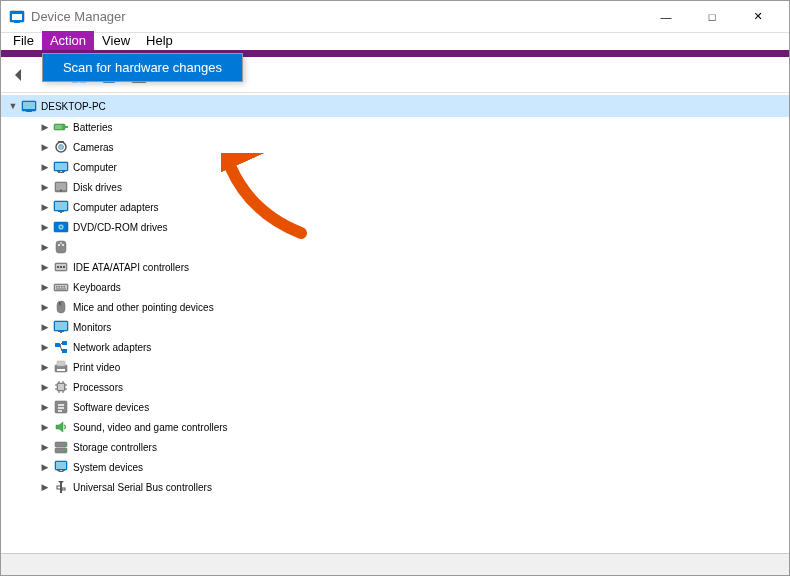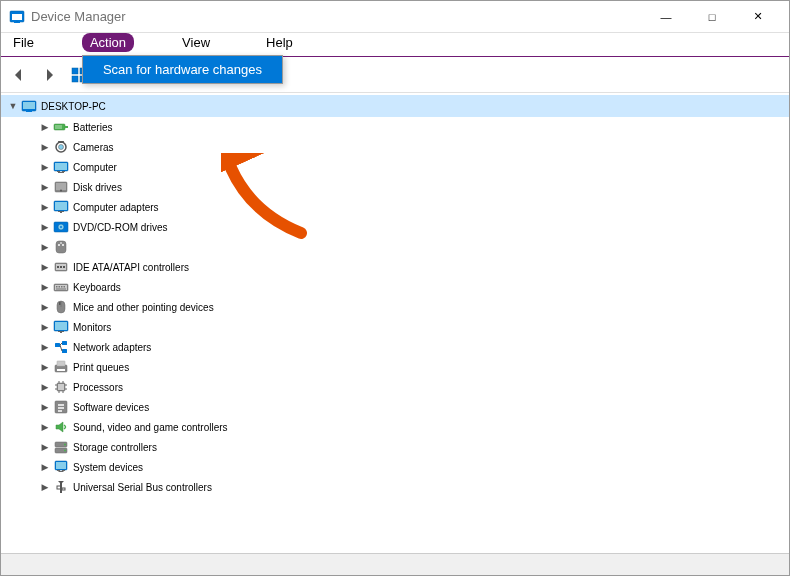--- a/index.html
+++ b/index.html
@@ -60,34 +60,33 @@
       background: transparent;
       border: none;
       color: #000;
     }
 
     
     .menu-bar {
       height: 24px;
       background: #fff;
       display: flex;
-      align-items: flex-start;
+      align-items: flex-end;
       padding: 0 4px;
-      border-bottom: 1px solid #701a75;
-      gap: 40px;
+      border-bottom: 7px solid #701a75;
     }
 
     .menu-item {
       padding: 2px 8px;
       cursor: pointer;
       font-size: 13px;
       color: #000;
       position: relative;
     }
-    .menu-item.active { background: #701a75; color: #fff; border-radius: 8px; }
+    .menu-item.active { background: #a21caf; color: #fff; }
 
     
     .action-dropdown {
       position: absolute;
       top: 22px;
       left: 0;
       background: #fff;
       border: 1px solid #999;
       box-shadow: 2px 2px 6px rgba(0,0,0,0.2);
       z-index: 100;
@@ -496,21 +495,21 @@
 
       <div class="tree-item" style="padding-left: 36px;">
         <span class="tree-toggle">▶</span>
         <span class="tree-icon">
           <svg width="16" height="16" viewBox="0 0 16 16">
             <rect x="2" y="6" width="12" height="7" rx="1" fill="#888" stroke="#666" stroke-width="0.5"></rect>
             <rect x="4" y="2" width="8" height="5" rx="0.5" fill="#ccc" stroke="#aaa" stroke-width="0.5"></rect>
             <rect x="4" y="10" width="8" height="2" fill="#fff"></rect>
           </svg>
         </span>
-        <span class="tree-label">Print queues</span>
+        <span class="tree-label">Print video</span>
       </div>
 
       <div class="tree-item" style="padding-left: 36px;">
         <span class="tree-toggle">▶</span>
         <span class="tree-icon">
           <svg width="16" height="16" viewBox="0 0 16 16">
             <rect x="4" y="4" width="8" height="8" rx="1" fill="#888" stroke="#666" stroke-width="0.5"></rect>
             <rect x="5" y="5" width="6" height="6" fill="#ccc"></rect>
             <line x1="6" y1="2" x2="6" y2="4" stroke="#666" stroke-width="1"></line>
             <line x1="10" y1="2" x2="10" y2="4" stroke="#666" stroke-width="1"></line>

